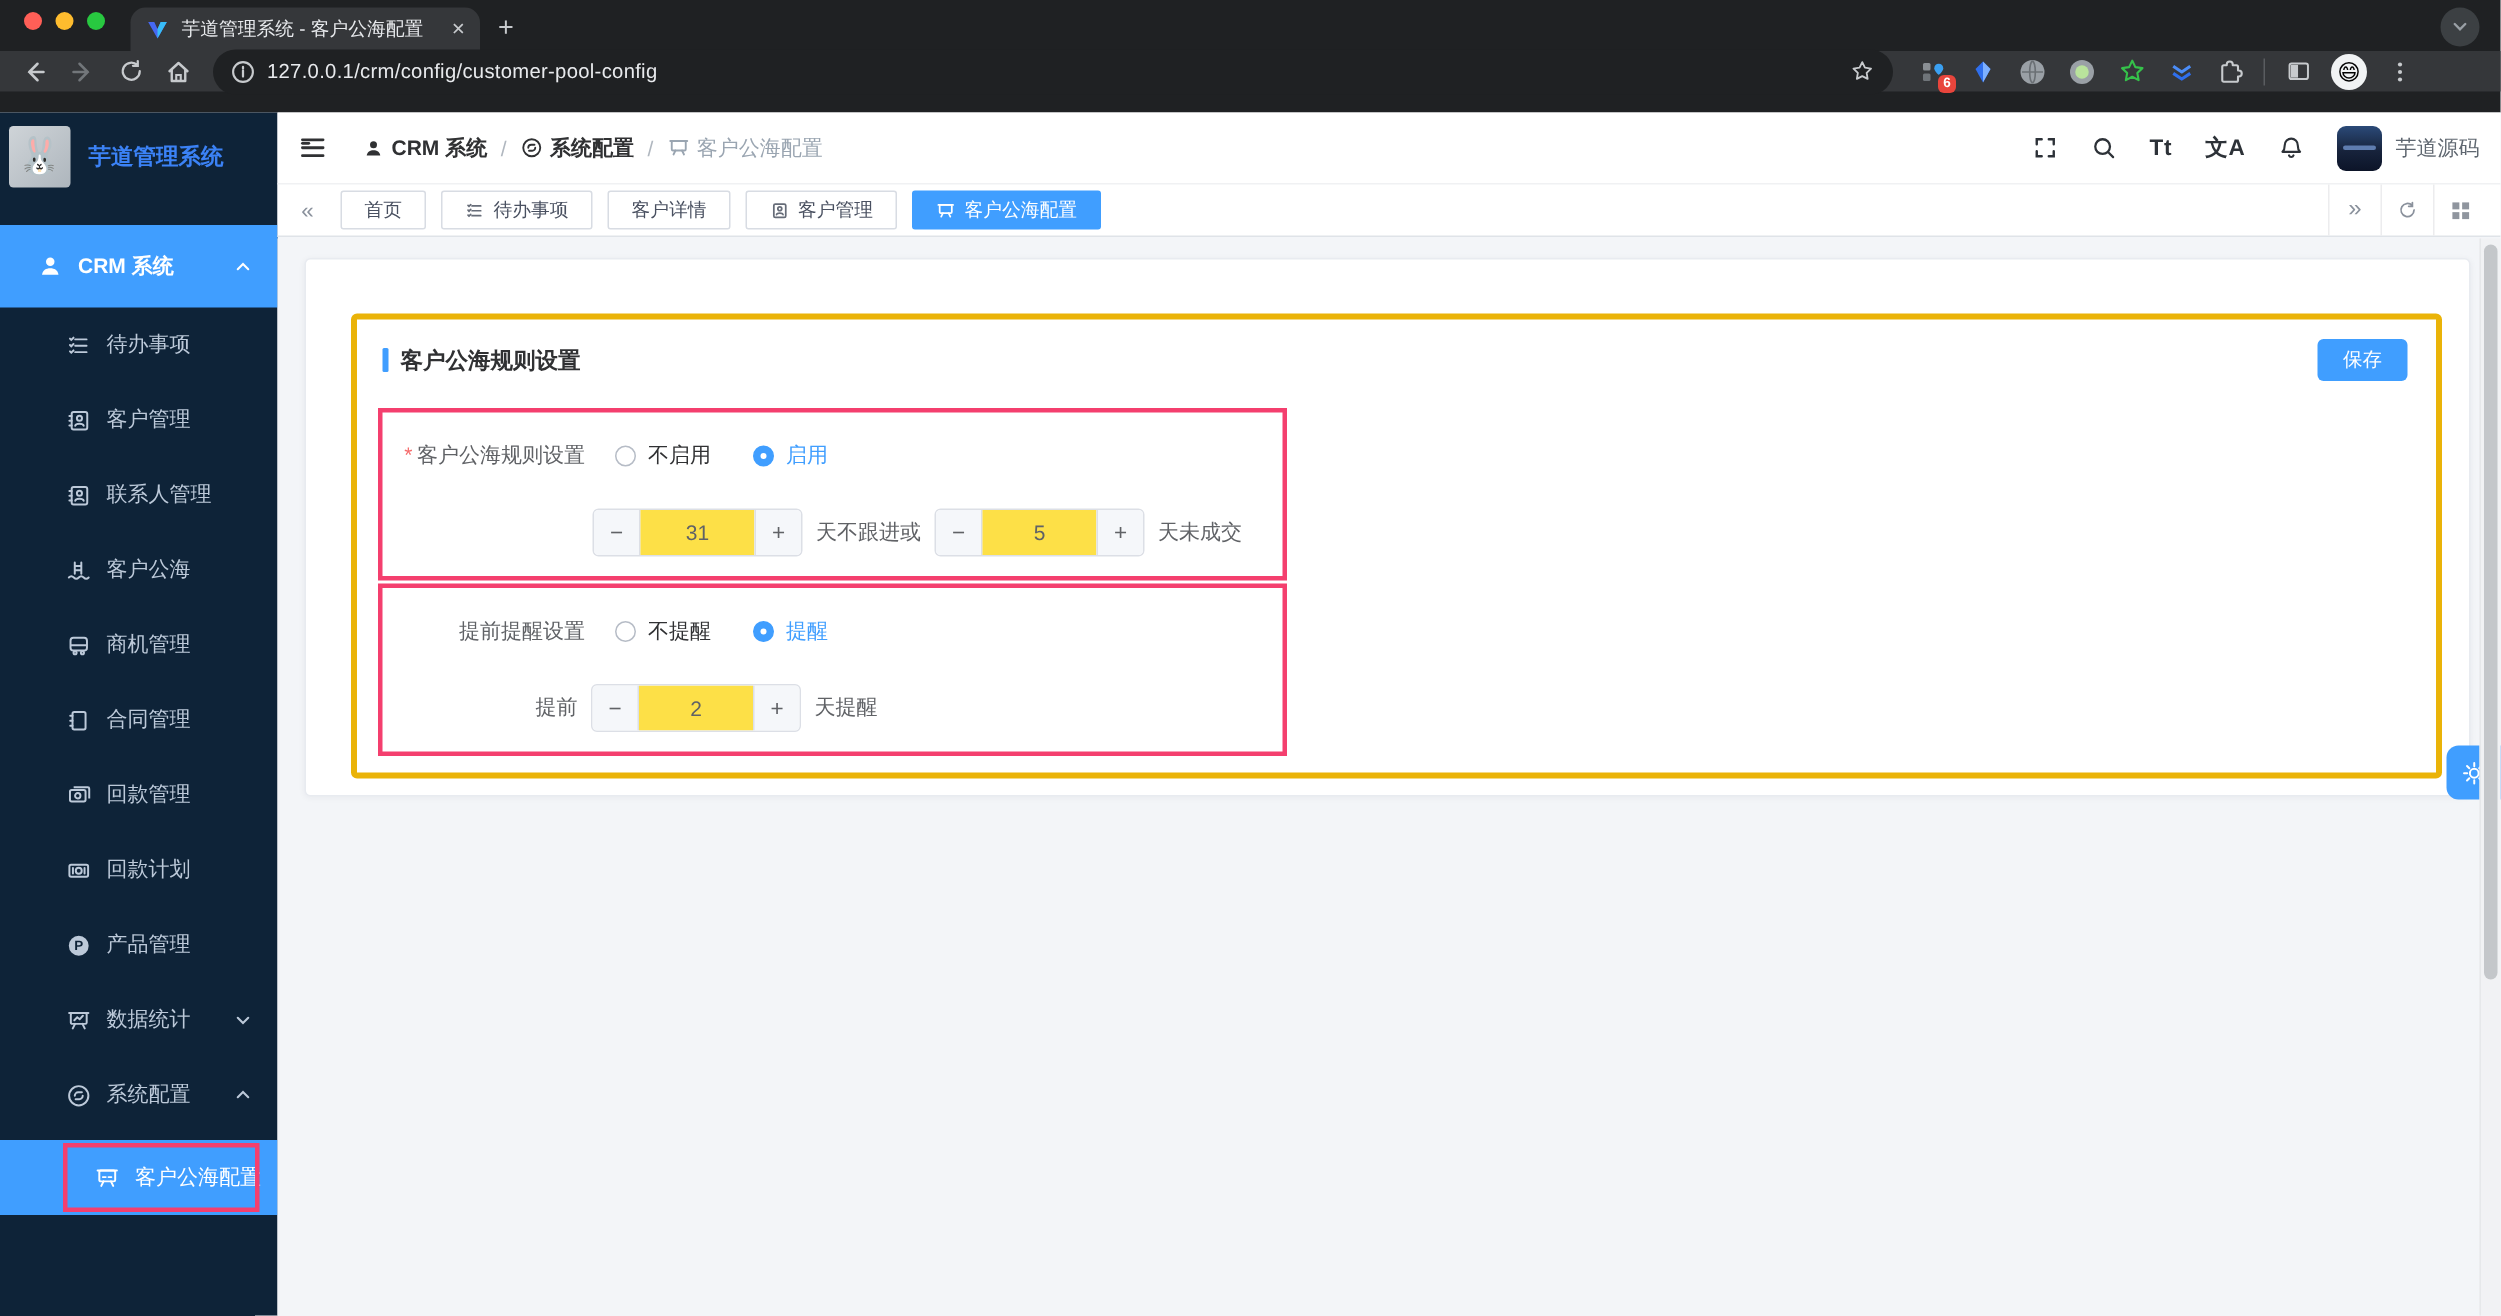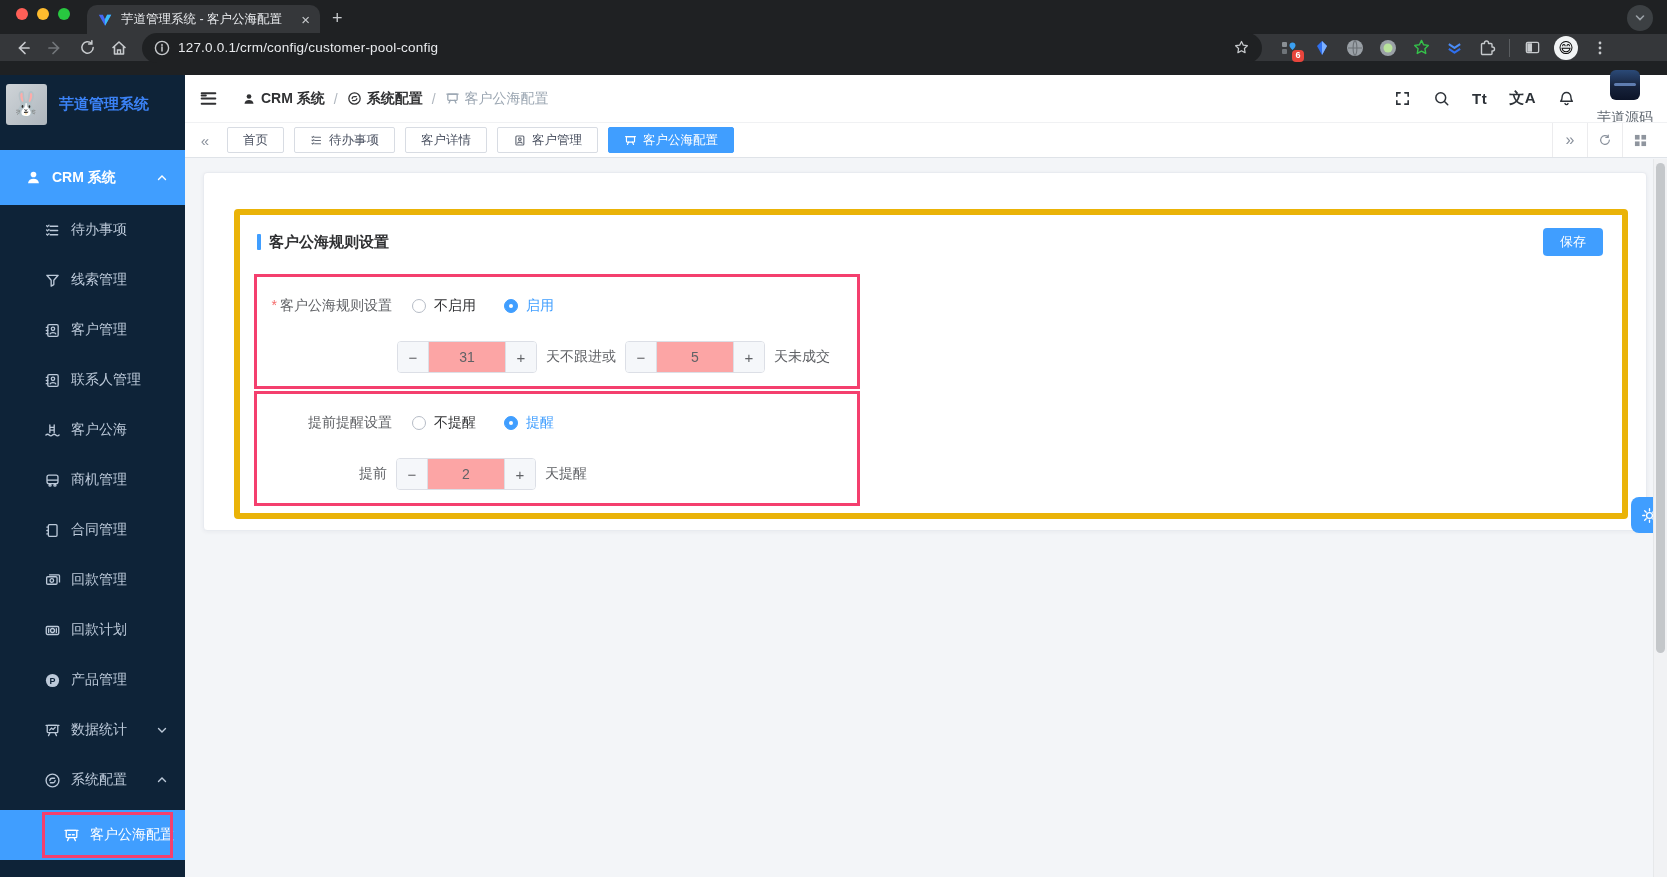--- a/index.html
+++ b/index.html
@@ -56,39 +56,39 @@
 
   
   .main{position:absolute;left:185px;top:75px;width:1482px;height:802px;}
   .hdr{position:relative;height:47px;background:#fff;display:flex;align-items:center;padding:0 14px;gap:10px;}
   .bc{display:flex;align-items:center;gap:9px;margin-left:14px;}
   .bc-item{display:flex;align-items:center;gap:5px;font-size:14px;color:var(--txt-dark);font-weight:bold;}
   .bc-item.last{color:#9aa5b1;font-weight:normal;}
   .bc-sep{color:#b0b7bf;font-size:14px;}
   .hdr-right{margin-left:auto;display:flex;align-items:center;gap:22px;color:#2d3238;}
   .hdr-txtico{font-size:15px;font-weight:bold;letter-spacing:.5px;}
-  .hdr-user{display:flex;align-items:center;gap:9px;flex-direction:column;}
+  .hdr-user{display:flex;align-items:center;gap:9px;}
   .hdr-avatar{width:30px;height:30px;border-radius:6px;background:linear-gradient(180deg,#2b4a78 0%,#17233c 55%,#0c1428 100%);overflow:hidden;position:relative;}
   .hdr-avatar::after{content:"";position:absolute;left:4px;top:13px;width:22px;height:3px;background:#5f7db0;border-radius:2px;}
   .hdr-name{font-size:14px;color:#5f6770;}
 
   .tb{position:relative;height:36px;background:#fff;border-top:1px solid #f0f1f3;border-bottom:1px solid #dfe3e8;
       display:flex;align-items:center;padding:0 0 0 6px;}
   .tb-arrow{width:28px;height:100%;display:flex;align-items:center;justify-content:center;color:#8a919c;font-size:15px;}
   .tb-tabs{display:flex;align-items:center;gap:10px;margin-left:8px;flex:1;}
   .tab{height:26px;border:1px solid #d8dce3;border-radius:2px;background:#fff;display:flex;align-items:center;
        gap:6px;padding:0 15px;font-size:12.5px;color:#495060;white-space:nowrap;}
   .tab.active{background:var(--accent);border-color:var(--accent);color:#fff;}
   .tb-right{display:flex;align-items:center;height:100%;margin-right:10px;}
   .tb-btn{width:35px;height:100%;display:flex;align-items:center;justify-content:center;color:#8a919c;border-left:1px solid #ececee;}
 
   .content{position:absolute;left:0;top:84px;width:1482px;height:718px;background:#f3f5f8;}
   .card{position:absolute;left:18px;top:13px;width:1444px;height:359px;background:#fff;border-radius:4px;
         border:1px solid #e8ebf0;box-shadow:0 1px 4px rgba(31,45,61,.05);}
-  .inner{position:absolute;left:30px;top:36px;width:1394px;height:310px;border:6px solid #eab308;border-radius:4px;background:#fff;}
+  .inner{position:absolute;left:30px;top:36px;width:1394px;height:310px;border:4px solid #eab308;border-radius:4px;background:#fff;}
   .ihead{display:flex;align-items:center;justify-content:space-between;padding:13px 19px 0 17px;}
   .ititle{display:flex;align-items:center;gap:8px;font-size:15px;font-weight:bold;color:var(--txt-dark);}
   .ibar{width:4px;height:16px;background:var(--accent);border-radius:1px;}
   .savebtn{min-width:60px;height:28px;background:var(--accent);color:#fff;border:none;border-radius:4px;
            font-size:13px;padding:0 14px;}
   .pinkbox{margin-left:14px;width:606px;border:3px solid var(--pink);padding:13px 0;}
   .pinkbox.first{margin-top:18px;}
   .pinkbox.second{margin-top:2px;}
   .frow{display:flex;align-items:center;height:32px;}
   .frow + .frow{margin-top:19px;}
@@ -98,21 +98,21 @@
   .indent{padding-left:140px;gap:9px;}
   .radio{display:flex;align-items:center;gap:8px;font-size:14px;color:var(--txt-dark);}
   .rdot{width:14px;height:14px;border-radius:50%;border:1px solid #b6bcc6;background:#fff;flex:0 0 auto;}
   .radio.sel .rdot{border-color:var(--accent);background:var(--accent);position:relative;}
   .radio.sel .rdot::after{content:"";position:absolute;left:4px;top:4px;width:4px;height:4px;border-radius:50%;background:#fff;}
   .radio.sel{color:var(--accent);}
   .stepper{display:flex;width:140px;height:32px;border:1px solid var(--bd);border-radius:4px;overflow:hidden;background:#fff;}
   .stp{width:31px;background:#f5f7fa;color:var(--txt-mid);font-size:15px;display:flex;align-items:center;justify-content:center;}
   .stp.minus{border-right:1px solid var(--bd);}
   .stp.plus{border-left:1px solid var(--bd);}
-  .sval{flex:1;border:none;text-align:center;font-size:14px;color:var(--txt-mid);outline:none;background:#fca5a5;width:40px;}
+  .sval{flex:1;border:none;text-align:center;font-size:14px;color:var(--txt-mid);outline:none;background:#fde047;width:40px;}
   .unit{font-size:14px;color:var(--txt-mid);white-space:nowrap;font-family:Liberation Serif, serif;}
   .gearbtn{position:absolute;right:0;top:338px;width:36px;height:36px;background:var(--accent);
            border-radius:8px 0 0 8px;display:flex;align-items:center;justify-content:center;}
   .scrolltrack{position:absolute;right:0;top:159px;width:14px;height:718px;background:#f1f2f4;border-left:1px solid #e6e8ea;}
   .scrollthumb{position:absolute;right:2px;top:163px;width:9px;height:490px;border-radius:5px;background:#c4c7ca;}
 </style>
 </head>
 <body>
 
 <div class="stage">
@@ -260,28 +260,20 @@
           </span>
       </div>
       <div class="mi">
         <span class="ico">
             <svg width="17" height="17" viewBox="0 0 18 18" stroke="currentColor" fill="none" stroke-width="1.4" stroke-linecap="round">
               <path d="M6.5 4.5h8M6.5 9h8M6.5 13.5h8"></path>
               <path d="M2.8 4l.9.9L5.3 3.3M2.8 8.5l.9.9 1.6-1.6M2.8 13l.9.9 1.6-1.6"></path>
             </svg>
           </span>
         <span>待办事项</span>
-      </div>
-      <div class="mi">
-        <span class="ico">
-            <svg width="17" height="17" viewBox="0 0 18 18" stroke="currentColor" fill="none" stroke-width="1.4" stroke-linejoin="round">
-              <path d="M3 3.5h12l-4.6 5.2v4.6l-2.8 1.6V8.7z"></path>
-            </svg>
-          </span>
-        <span>线索管理</span>
       </div>
       <div class="mi">
         <span class="ico">
             <svg width="17" height="17" viewBox="0 0 18 18" stroke="currentColor" fill="none" stroke-width="1.4">
               <rect x="4" y="2.8" width="11" height="12.4" rx="1.4"></rect>
               <circle cx="9.5" cy="7.2" r="1.8"></circle>
               <path d="M6.5 12.6c.5-1.9 5.5-1.9 6 0" stroke-linecap="round"></path>
               <path d="M4 5.6H2.4M4 9H2.4M4 12.4H2.4" stroke-linecap="round"></path>
             </svg>
           </span>

